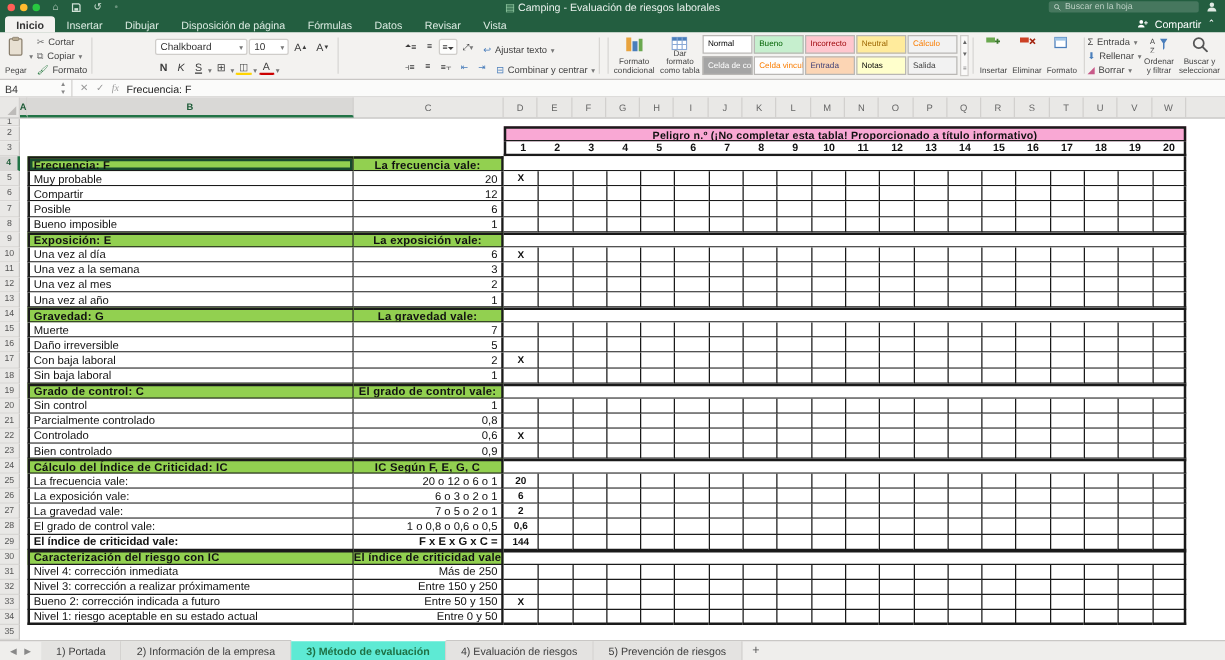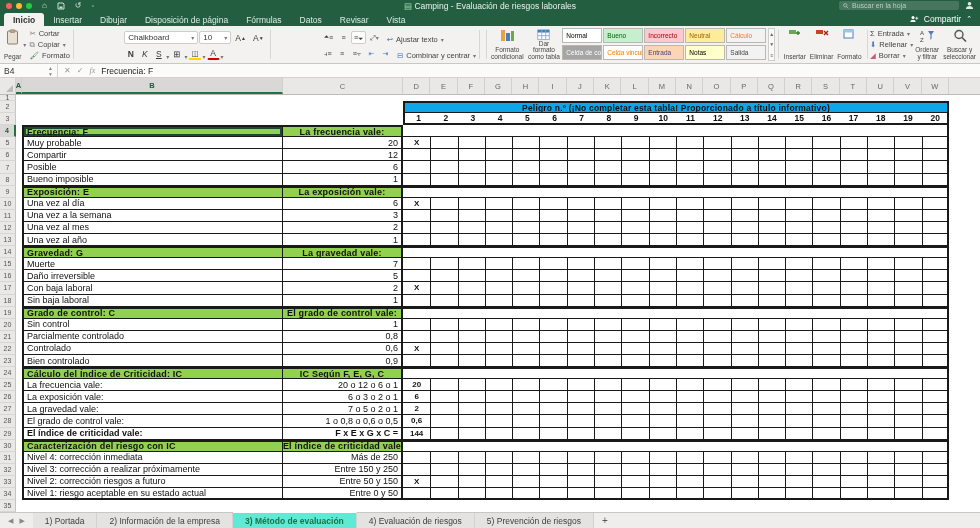--- a/index.html
+++ b/index.html
@@ -65,21 +65,21 @@
   .cellC { width:120px; flex:none; border-right:2px solid #1a1a1a; border-bottom:1px solid #1a1a1a; font-size:9px; color:#111; display:flex; align-items:center; justify-content:flex-end; padding-right:3px; overflow:hidden; white-space:nowrap; background:#fff; }
   .greenhdr { background:#92d050 !important; font-weight:bold; letter-spacing:.2px; }
   .cellC.greenhdr { justify-content:center; padding-right:0; }
   .sect { border-top:2px solid #1a1a1a; }
   .lastrow { border-bottom:2px solid #1a1a1a !important; }
   .boldrow { font-weight:bold; }
   .slot { width:27.3px; flex:none; border-left:1px solid #1a1a1a; border-bottom:1px solid #1a1a1a; font-size:8px; font-weight:bold; color:#111; display:flex; align-items:center; justify-content:center; overflow:hidden; background:#fff; }
   .slot.firstslot { border-left:none; }
   .slot.endslot { border-right:2px solid #1a1a1a; }
   .band { width:546px; flex:none; border-right:2px solid #1a1a1a; border-bottom:1px solid #1a1a1a; background:#fff; }
-  .banner { width:546px; flex:none; background:#0ea5e9; border:2px solid #1a1a1a; border-bottom:1px solid #1a1a1a; font-size:8.5px; font-weight:bold; color:#111; display:flex; align-items:center; justify-content:center; overflow:hidden; white-space:nowrap; letter-spacing:.2px; }
+  .banner { width:546px; flex:none; background:#f9a8d4; border:2px solid #1a1a1a; border-bottom:1px solid #1a1a1a; font-size:8.5px; font-weight:bold; color:#111; display:flex; align-items:center; justify-content:center; overflow:hidden; white-space:nowrap; letter-spacing:.2px; }
   .numband { width:546px; flex:none; border-left:2px solid #1a1a1a; border-right:2px solid #1a1a1a; border-bottom:2px solid #1a1a1a; display:flex; }
   .numslot { width:27.2px; flex:none; display:flex; align-items:center; justify-content:center; font-size:8.5px; font-weight:bold; color:#111; }
   .selcell { box-shadow:inset 0 0 0 2px #174a2e; }
 
   
   .tabbar { position:absolute; bottom:0; left:0; width:980px; height:16px; background:#efeeec; border-top:1px solid #c9c7c5; display:flex; align-items:stretch; font-size:8.5px; color:#444; }
   .navarrows { display:flex; align-items:center; gap:6px; padding:0 8px; color:#888; font-size:7px; }
   .stab { display:flex; align-items:center; padding:0 12px; border-right:1px solid #d4d2d0; white-space:nowrap; background:#e4e3e1; color:#3c3c3c; }
   .stab.active { background:#5eead4; color:#1e7145; font-weight:bold; border-top:1px solid #fff; margin-top:-1px; }
   .addtab { display:flex; align-items:center; padding:0 8px; color:#555; font-size:10px; }
@@ -1077,21 +1077,21 @@
       <div class="slot"></div>
       <div class="slot"></div>
       <div class="slot"></div>
       <div class="slot"></div>
       <div class="slot"></div>
       <div class="slot endslot"></div>
     </div>
     <div class="grid-row">
       <div class="gut">33</div>
       <div class="spA"></div>
-      <div class="cellB">Nivel 2: corrección riesgos a futuro</div>
+      <div class="cellB">Bueno 2: corrección indicada a futuro</div>
       <div class="cellC">Entre 50 y 150</div>
       <div class="slot firstslot">X</div>
       <div class="slot"></div>
       <div class="slot"></div>
       <div class="slot"></div>
       <div class="slot"></div>
       <div class="slot"></div>
       <div class="slot"></div>
       <div class="slot"></div>
       <div class="slot"></div>

